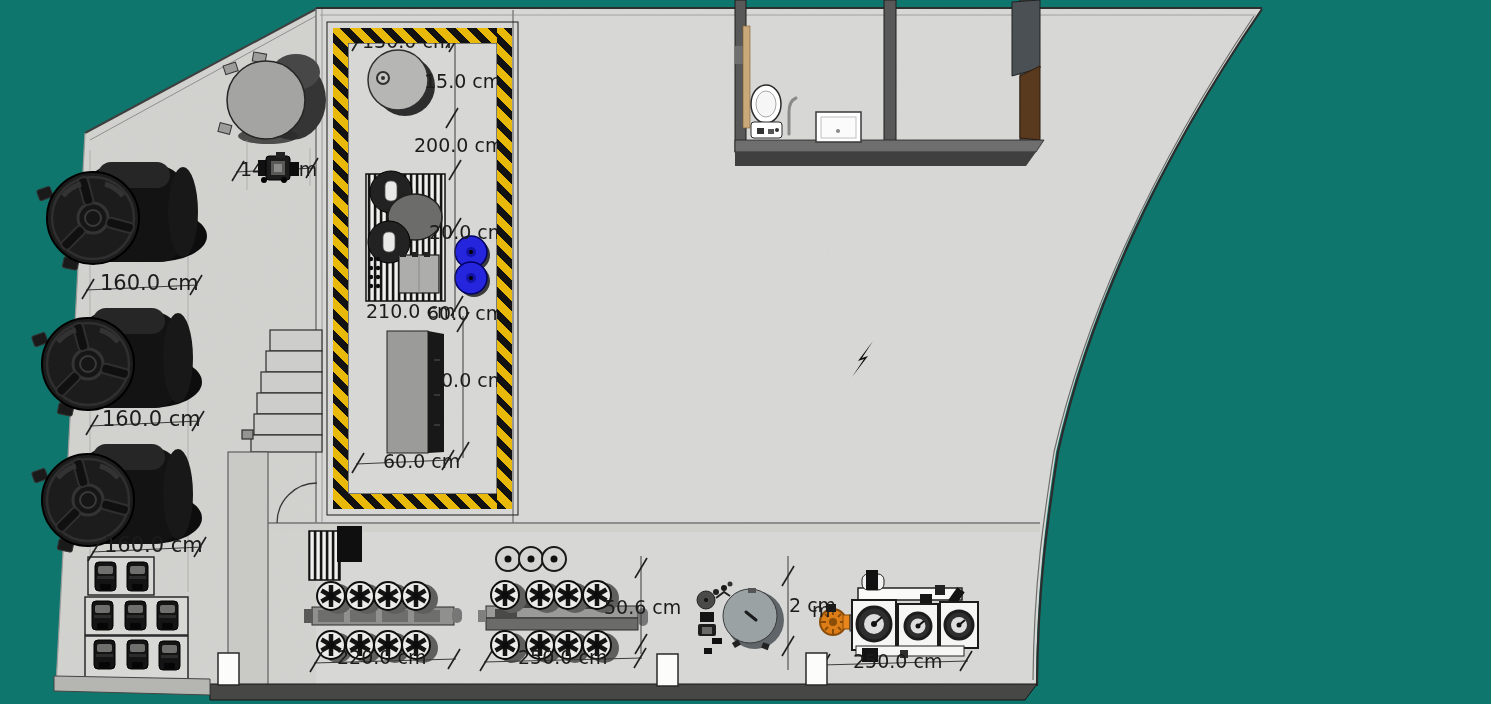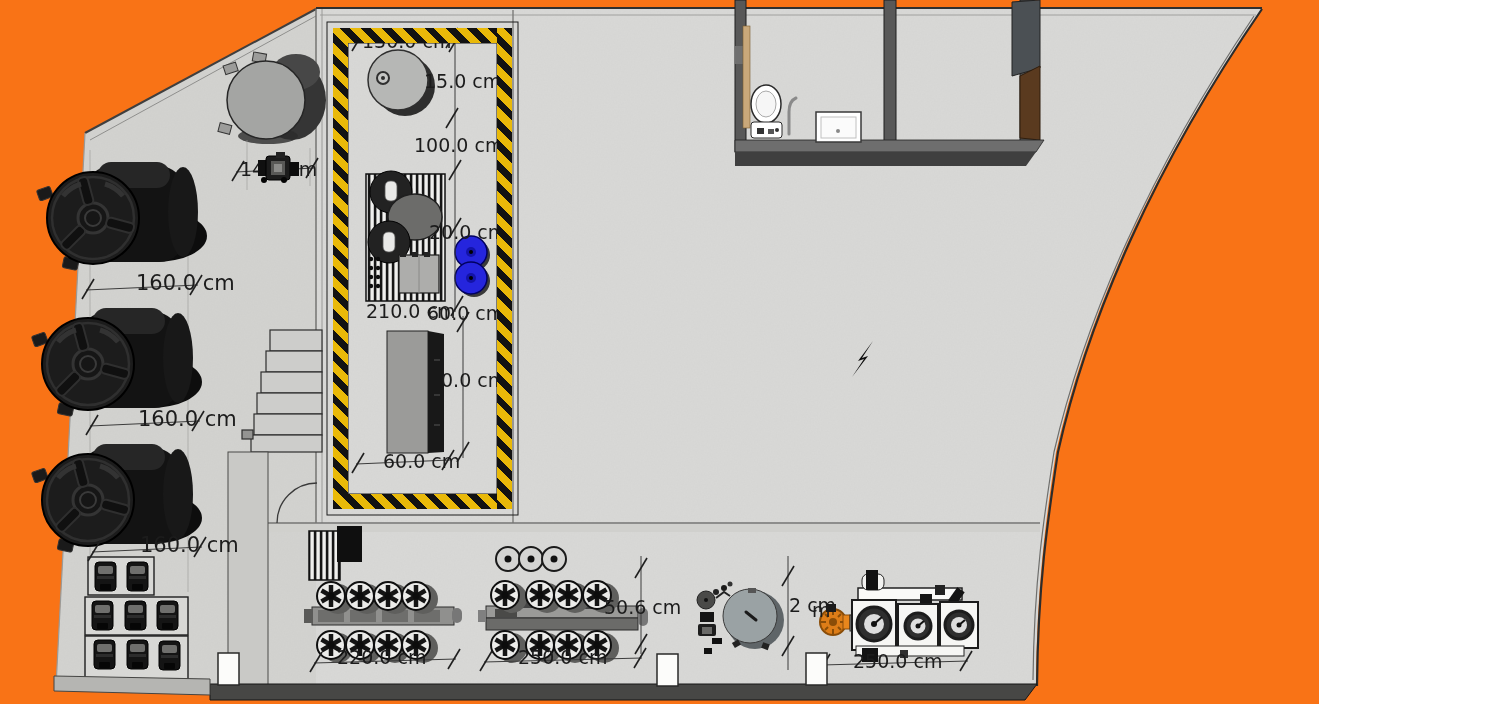--- a/index.html
+++ b/index.html
@@ -1,20 +1,20 @@
 <!DOCTYPE html>
 <html><head>
 <meta charset="utf-8">
 <style>
   html,body{margin:0;padding:0;background:#fff;}
-  .canvas{position:relative;width:1319px;height:704px;background:#f97316;overflow:hidden;
+  .canvas{position:relative;width:1491px;height:704px;background:#0f766e;overflow:hidden;
           font-family:"DejaVu Sans",sans-serif;}
   .canvas svg.base{position:absolute;left:0;top:0;}
   .dim{position:absolute;font-size:19px;color:#1c1c1c;white-space:nowrap;z-index:3;}
-  .dim.big{font-size:21px;margin-left:36px;}
+  .dim.big{font-size:21px;}
   .hz{position:absolute;z-index:4;
       background:repeating-linear-gradient(45deg,#121212 0 7px,#e9b909 7px 15px);}
   .overlay-svg{position:absolute;z-index:5;}
 </style>
 </head>
 <body>
 
 <div class="canvas">
 
 <svg class="base" width="1491" height="704" viewBox="0 0 1491 704">
@@ -387,21 +387,21 @@
   <g fill="#fcfcfa" stroke="#2a2a28" stroke-width="1.5">
     <rect x="218" y="653" width="21" height="32"></rect>
     <rect x="657" y="654" width="21" height="32"></rect>
     <rect x="806" y="653" width="21" height="32"></rect>
   </g>
   <path d="M873,341 L858,361 L864,359 L852,377 L868,356 L862,358 Z" fill="#0d0d0d"></path>
 </svg>
 
 <span class="dim" style="left:362px;top:30px">130.0 cm</span>
 <span class="dim" style="left:424px;top:70px">15.0 cm</span>
-<span class="dim" style="left:414px;top:134px">100.0 cm</span>
+<span class="dim" style="left:414px;top:134px">200.0 cm</span>
 <span class="dim" style="left:429px;top:221px">20.0 cm</span>
 <span class="dim" style="left:366px;top:300px">210.0 cm</span>
 <span class="dim" style="left:427px;top:302px">60.0 cm</span>
 <span class="dim" style="left:441px;top:369px">0.0 cm</span>
 <span class="dim" style="left:383px;top:450px">60.0 cm</span>
 <span class="dim" style="left:240px;top:158px">14.0 cm</span>
 <span class="dim big" style="left:100px;top:271px">160.0 cm</span>
 <span class="dim big" style="left:102px;top:407px">160.0 cm</span>
 <span class="dim big" style="left:104px;top:533px">160.0 cm</span>
 <span class="dim" style="left:337px;top:646px">220.0 cm</span>

